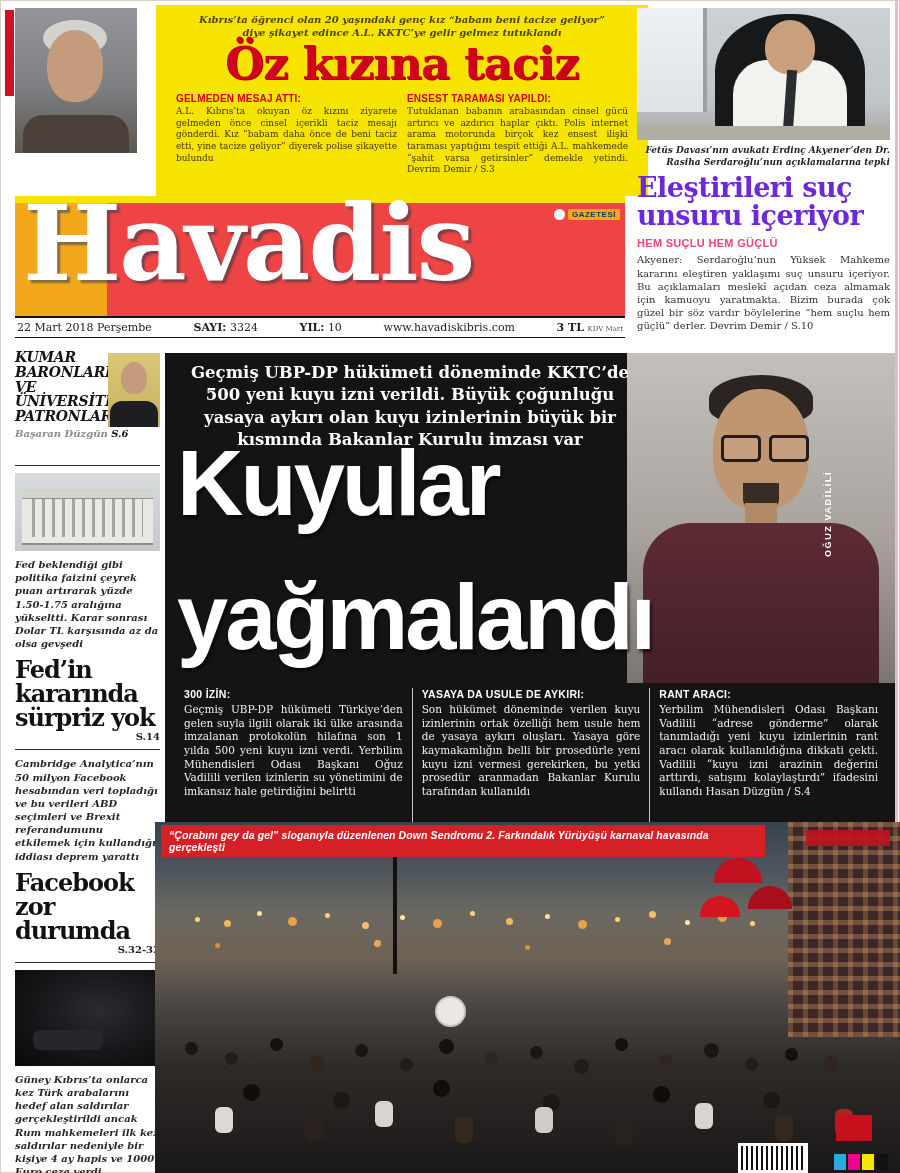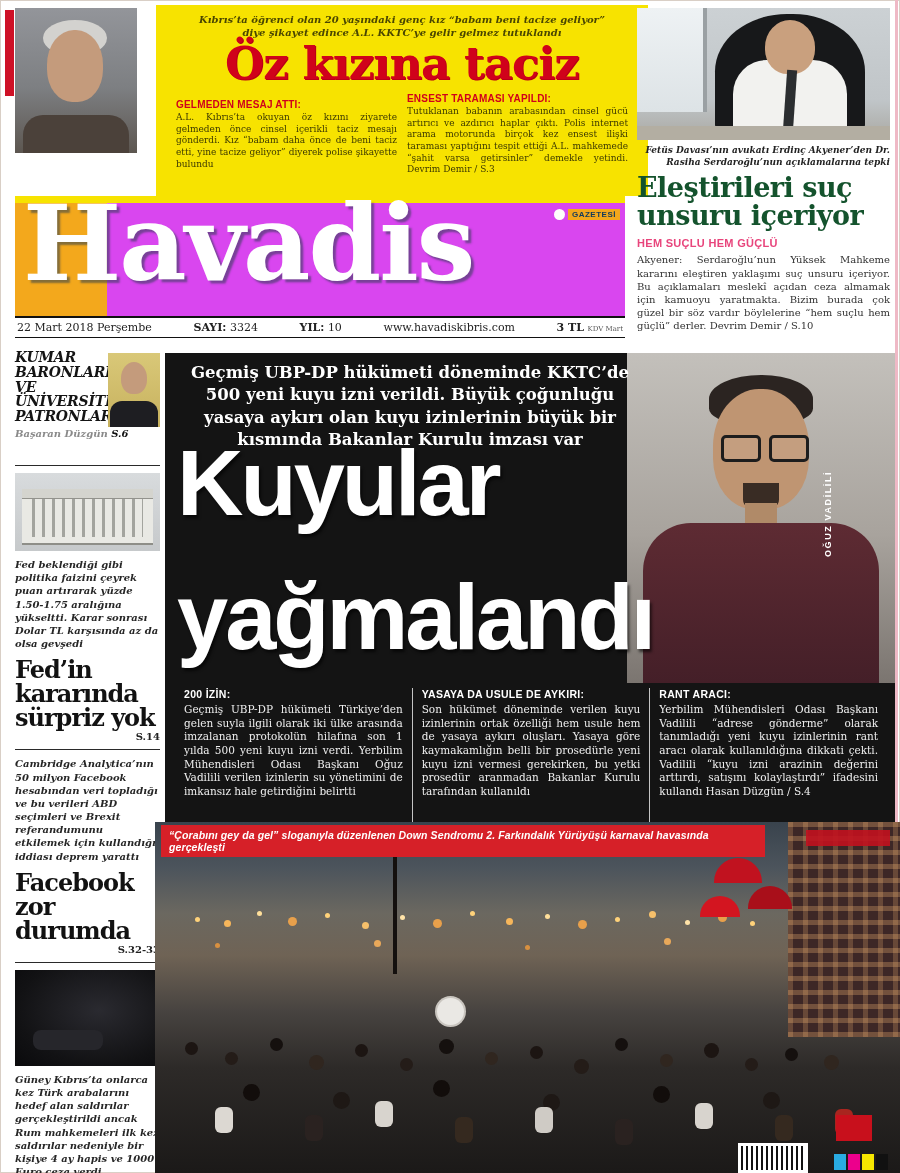--- a/index.html
+++ b/index.html
@@ -15,43 +15,43 @@
   .photo-tl{position:absolute;left:15px;top:8px;width:122px;height:145px;overflow:hidden;
     background:linear-gradient(180deg,#93959a 0%,#7d7f82 55%,#5c5650 100%);}
   .photo-tl .tl-hair{position:absolute;left:28px;top:12px;width:64px;height:36px;border-radius:50%;background:#d3d2cf;}
   .photo-tl .tl-head{position:absolute;left:32px;top:22px;width:56px;height:72px;border-radius:48% 48% 45% 45%;background:#c49b7c;}
   .photo-tl .tl-body{position:absolute;bottom:0;left:8px;width:106px;height:38px;border-radius:20px 20px 0 0;background:#4b413a;}
 
   
   .top-story{position:absolute;left:140px;top:5px;width:492px;height:191px;background:#f7e300;padding:6px 20px;box-sizing:border-box;margin-left:16px;}
   .ts-kicker{font-size:10px;font-weight:bold;font-style:italic;color:#4a4600;text-align:center;line-height:1.3;margin:2px 18px 0 18px;}
   .ts-headline{font-family:"DejaVu Serif",serif;font-weight:bold;color:#d0021b;font-size:45px;line-height:1.0;text-align:center;margin-top:2px;letter-spacing:-1px;text-shadow:1px 1px 0 #b80015;}
-  .ts-cols{display:flex;gap:10px;margin-top:7px;align-items:center;}
+  .ts-cols{display:flex;gap:10px;margin-top:7px;}
   .ts-col{flex:1;}
   .ts-subhead{font-family:"Liberation Sans",sans-serif;font-size:10px;font-weight:bold;color:#d0021b;letter-spacing:.2px;margin-bottom:2px;}
   .ts-body{font-size:9px;color:#3d3a00;line-height:1.3;text-align:justify;}
 
   
   .right-story{position:absolute;left:637px;top:8px;width:253px;}
   .photo-tr{position:relative;width:253px;height:132px;overflow:hidden;background:linear-gradient(180deg,#ccd1d4 0%,#c0c5c8 70%,#a9a8a2 100%);}
   .tr-window{position:absolute;left:0;top:0;width:66px;height:104px;background:linear-gradient(180deg,#eef2f4,#dde3e6);border-right:4px solid #9aa0a3;}
   .tr-chair{position:absolute;left:78px;top:6px;width:150px;height:120px;border-radius:48% 48% 8% 8%;background:#17181a;}
   .tr-shirt{position:absolute;left:96px;top:52px;width:114px;height:80px;border-radius:34px 34px 0 0;background:#f2f2ef;}
   .tr-head{position:absolute;left:128px;top:12px;width:50px;height:54px;border-radius:50% 50% 45% 45%;background:#c9a07e;}
   .tr-tie{position:absolute;left:148px;top:62px;width:10px;height:62px;background:#2b2e30;transform:rotate(4deg);}
   .tr-desk{position:absolute;left:0;bottom:0;width:100%;height:14px;background:#b3aea2;}
   .rs-caption{font-size:9px;font-weight:bold;font-style:italic;color:#222;text-align:right;line-height:1.3;margin-top:5px;}
-  .rs-headline{font-family:"DejaVu Serif",serif;font-size:27px;font-weight:bold;color:#14532d;line-height:1.02;margin-top:6px;letter-spacing:-.5px;}
+  .rs-headline{font-family:"DejaVu Serif",serif;font-size:27px;font-weight:bold;color:#6d28d9;line-height:1.02;margin-top:6px;letter-spacing:-.5px;}
   .rs-subhead{font-family:"Liberation Sans",sans-serif;font-size:11px;font-weight:bold;color:#e8457c;margin-top:8px;letter-spacing:.3px;}
   .rs-body{font-size:10px;color:#333;line-height:1.32;text-align:justify;margin-top:4px;}
 
   
   .masthead{position:absolute;left:15px;top:196px;width:610px;}
   .mh-yellow{height:7px;background:#f7e300;}
-  .mh-blue{position:relative;height:113px;background:#d946ef;}
+  .mh-blue{position:relative;height:113px;background:#ef4444;}
   .mh-orange{position:absolute;left:0;top:0;width:92px;height:113px;background:#f3a81c;}
   .mh-title{position:absolute;left:8px;top:-16px;font-family:"DejaVu Serif",serif;font-weight:bold;font-size:104px;line-height:1.1;color:#ffffff;text-shadow:3px 3px 2px rgba(40,60,80,.55);letter-spacing:-2px;}
   .mh-badge{position:absolute;right:5px;top:6px;display:flex;align-items:center;gap:3px;}
   .mh-badge .dot{width:11px;height:11px;border-radius:50%;background:#fdfdfb;}
   .mh-badge .tag{background:#f3a81c;color:#123a5c;font-family:"Liberation Sans",sans-serif;font-size:8px;font-weight:bold;padding:1px 4px;letter-spacing:.5px;}
   .mh-info{display:flex;justify-content:space-between;align-items:center;border-top:2px solid #111;border-bottom:1px solid #111;height:19px;font-size:11px;color:#222;padding:0 2px;}
   .mh-info .lbl{font-weight:bold;}
   .mh-info .price-note{font-size:7px;color:#555;}
 
   
@@ -251,21 +251,21 @@
       <div class="pm-goatee"></div>
       <div class="pm-neck"></div>
       <div class="pm-shirt"></div>
       <div class="pm-credit">OĞUZ VADİLİLİ</div>
     </div>
     <div class="ms-intro">Geçmiş UBP-DP hükümeti döneminde KKTC’de 500 yeni kuyu izni verildi. Büyük çoğunluğu yasaya aykırı olan kuyu izinlerinin büyük bir kısmında Bakanlar Kurulu imzası var</div>
     <div class="ms-h1">Kuyular</div>
     <div class="ms-h2">yağmalandı</div>
     <div class="ms-cols">
       <div class="ms-col">
-        <div class="ms-colhead">200 İZİN:</div>
+        <div class="ms-colhead">300 İZİN:</div>
         <div class="ms-colbody">Geçmiş UBP-DP hükümeti Türkiye’den gelen suyla ilgili olarak iki ülke arasında imzalanan protokolün hilafına son 1 yılda 500 yeni kuyu izni verdi. Yerbilim Mühendisleri Odası Başkanı Oğuz Vadilili verilen izinlerin su yönetimini de imkansız hale getirdiğini belirtti</div>
       </div>
       <div class="ms-col">
         <div class="ms-colhead">YASAYA DA USULE DE AYKIRI:</div>
         <div class="ms-colbody">Son hükümet döneminde verilen kuyu izinlerinin ortak özelliği hem usule hem de yasaya aykırı oluşları. Yasaya göre kaymakamlığın belli bir prosedürle yeni kuyu izni vermesi gerekirken, bu yetki prosedür aranmadan Bakanlar Kurulu tarafından kullanıldı</div>
       </div>
       <div class="ms-col">
         <div class="ms-colhead">RANT ARACI:</div>
         <div class="ms-colbody">Yerbilim Mühendisleri Odası Başkanı Vadilili “adrese gönderme” olarak tanımladığı yeni kuyu izinlerinin rant aracı olarak kullanıldığına dikkati çekti. Vadilili “kuyu izni arazinin değerini arttırdı, satışını kolaylaştırdı” ifadesini kullandı Hasan Düzgün / S.4</div>
       </div>

